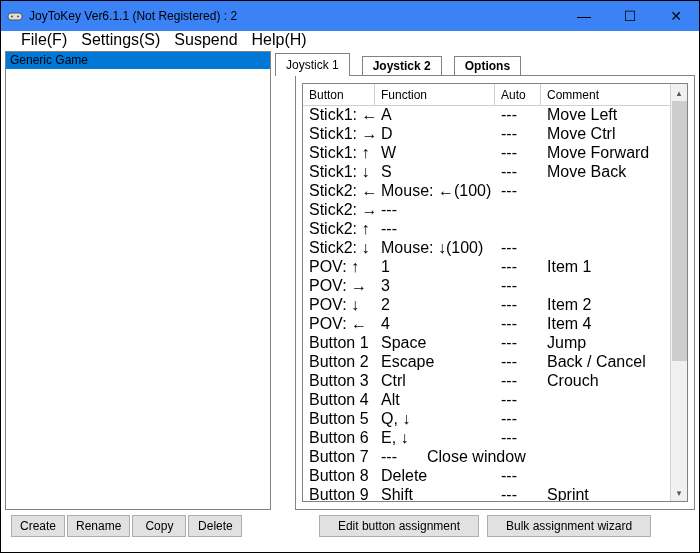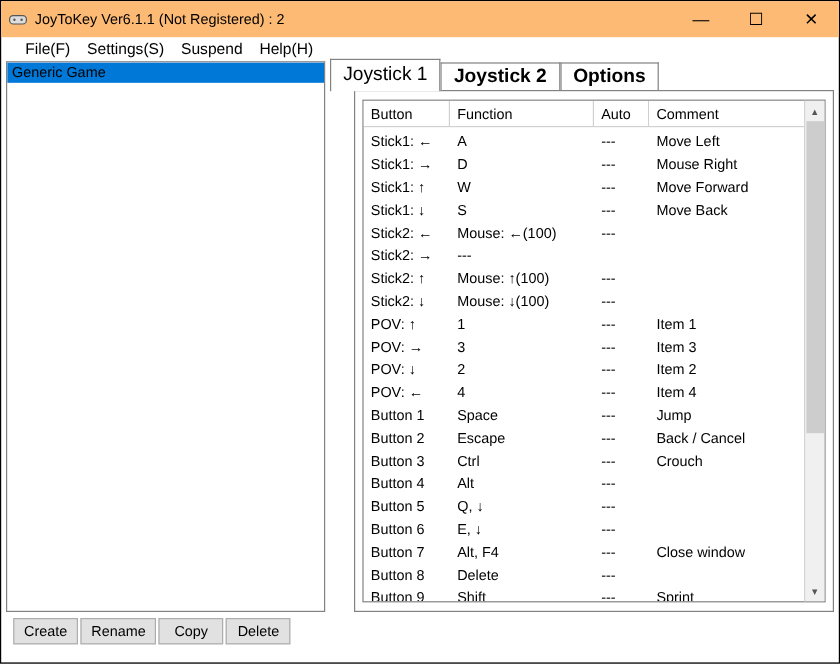--- a/index.html
+++ b/index.html
@@ -1,47 +1,47 @@
 <!DOCTYPE html>
 <html><head>
 <meta charset="utf-8">
 <style>
 * { box-sizing: border-box; margin: 0; padding: 0; }
 html, body { width: 700px; height: 553px; font-family: "Segoe UI", Tahoma, sans-serif; font-size: 12px; overflow: hidden; background: #000; }
 .window { position: relative; width: 700px; height: 553px; background: #fff; border: 1px solid #000; }
-.titlebar { height: 30px; display: flex; align-items: center; justify-content: space-between; padding-left: 6px; background: #fdba74; }
+.titlebar { height: 30px; display: flex; align-items: center; justify-content: space-between; padding-left: 6px; background: #3b82f6; }
 .titlebar-left { display: flex; align-items: center; gap: 6px; }
 .title-icon { width: 16px; height: 16px; display:flex; align-items:center; justify-content:center; }
 .title-text { font-size: 12px; color: #000; }
 .titlebar-btns { display: flex; height: 100%; }
 .tbtn { width: 46px; height: 30px; display:flex; align-items:center; justify-content:center; font-size: 14px; font-family: "Segoe UI Symbol", sans-serif; cursor: default; }
-.menubar { height: 20px; display:flex; align-items:center; gap: 2px; padding: 0 4px 2px 14px; font-size: 13px; color:#000; }
+.menubar { height: 20px; display:flex; align-items:center; gap: 2px; padding: 0 4px 2px 14px; font-size: 16px; color:#000; }
 .menuitem { padding: 1px 6px; cursor: default; }
 .content { display:flex; height: 459px; padding: 0 4px; gap: 4px; }
 .left-pane { width: 266px; display:flex; flex-direction:column; }
 .profile-list { flex:1; border:1px solid #828282; background:#fff; overflow:hidden; }
 .profile-row { height: 17px; line-height:17px; padding: 0 4px; color:#000000; background:#0078d7; font-size:12px; }
 .right-pane { flex:1; display:flex; flex-direction:column; }
 .tabs-row { height: 24px; display:flex; align-items:flex-end; }
-.tab { border:1px solid #828282; border-bottom:none; padding: 3px 10px 3px 10px; font-size:16px; margin-right:0; background:#fff; position:relative; }
+.tab { border:1px solid #828282; border-bottom:none; padding: 3px 10px 3px 10px; font-size:12px; margin-right:12px; background:#fff; position:relative; }
 .tab.active { padding-top:4px; padding-bottom:4px; z-index:2; }
 .tab.inactive { margin-top:2px; padding-top:2px; padding-bottom:2px; }
 .tab + .tab { margin-left: 0; font-weight: bold; }
 .tab-body { border:1px solid #828282; flex:1; padding: 7px 6px 6px 6px; position:relative; background:#fff;margin-left:20px; }
 .tab.active { margin-bottom:-1px; }
 .grid-wrap { border:1px solid #828282; height: 419px; display:flex; background:#fff; }
 .grid-main { flex:1; overflow:hidden; }
 .headers { display:flex; height:22px; border-bottom:1px solid #d0d0d0; }
 .hcell { border-right:1px solid #d0d0d0; padding: 3px 6px; font-size:12px; background:#fff; display:flex; align-items:center; }
 .hcell.button-col { width: 72px; }
 .hcell.func-col { width: 120px; text-align: center; }
 .hcell.auto-col { width: 46px; }
 .hcell.comment-col { flex:1; border-right:none; }
 .rows { height: 395px; overflow:hidden; }
-.row { display:flex; height:19px; align-items:flex-end; font-size:12px; }
+.row { display:flex; height:19px; align-items:flex-start; font-size:16px; }
 .cell { padding: 0 6px; white-space:nowrap; overflow:hidden; }
 .cell.button-col { width: 72px; }
 .cell.func-col { width: 120px; }
 .cell.auto-col { width: 46px; }
 .cell.comment-col { flex:1; }
 .vscroll { width:17px; background:#f0f0f0; border-left:1px solid #d4d4d4; display:flex; flex-direction:column; align-items:center; }
 .sarrow { width:17px; height:17px; display:flex; align-items:center; justify-content:center; font-size:9px; color:#555; }
 .sthumb { width:15px; background:#cdcdcd; margin:0 1px; }
 .bottom-bar { height: 34px; display:flex; align-items:center; padding: 4px 6px 6px 6px; gap:4px; }
 .left-btns { width:266px; display:flex; gap:2px; justify-content:flex-start; padding-left:4px; }
@@ -107,21 +107,21 @@
                 <div class="row">
                   <div class="cell button-col">Stick1: ←</div>
                   <div class="cell func-col">A</div>
                   <div class="cell auto-col">---</div>
                   <div class="cell comment-col">Move Left</div>
                 </div>
                 <div class="row">
                   <div class="cell button-col">Stick1: →</div>
                   <div class="cell func-col">D</div>
                   <div class="cell auto-col">---</div>
-                  <div class="cell comment-col">Mouse Right</div>
+                  <div class="cell comment-col">Move Ctrl</div>
                 </div>
                 <div class="row">
                   <div class="cell button-col">Stick1: ↑</div>
                   <div class="cell func-col">W</div>
                   <div class="cell auto-col">---</div>
                   <div class="cell comment-col">Move Forward</div>
                 </div>
                 <div class="row">
                   <div class="cell button-col">Stick1: ↓</div>
                   <div class="cell func-col">S</div>
@@ -134,41 +134,39 @@
                   <div class="cell auto-col">---</div>
                   <div class="cell comment-col"></div>
                 </div>
                 <div class="row">
                   <div class="cell button-col">Stick2: →</div>
                   <div class="cell auto-col">---</div>
                   <div class="cell comment-col"></div>
                 </div>
                 <div class="row">
                   <div class="cell button-col">Stick2: ↑</div>
-                  <div class="cell func-col">Mouse: ↑(100)</div>
                   <div class="cell auto-col">---</div>
                   <div class="cell comment-col"></div>
                 </div>
                 <div class="row">
                   <div class="cell button-col">Stick2: ↓</div>
                   <div class="cell func-col">Mouse: ↓(100)</div>
                   <div class="cell auto-col">---</div>
                   <div class="cell comment-col"></div>
                 </div>
                 <div class="row">
                   <div class="cell button-col">POV: ↑</div>
                   <div class="cell func-col">1</div>
                   <div class="cell auto-col">---</div>
                   <div class="cell comment-col">Item 1</div>
                 </div>
                 <div class="row">
                   <div class="cell button-col">POV: →</div>
                   <div class="cell func-col">3</div>
                   <div class="cell auto-col">---</div>
-                  <div class="cell comment-col">Item 3</div>
                 </div>
                 <div class="row">
                   <div class="cell button-col">POV: ↓</div>
                   <div class="cell func-col">2</div>
                   <div class="cell auto-col">---</div>
                   <div class="cell comment-col">Item 2</div>
                 </div>
                 <div class="row">
                   <div class="cell button-col">POV: ←</div>
                   <div class="cell func-col">4</div>
@@ -206,21 +204,20 @@
                   <div class="cell comment-col"></div>
                 </div>
                 <div class="row">
                   <div class="cell button-col">Button 6</div>
                   <div class="cell func-col">E, ↓</div>
                   <div class="cell auto-col">---</div>
                   <div class="cell comment-col"></div>
                 </div>
                 <div class="row">
                   <div class="cell button-col">Button 7</div>
-                  <div class="cell func-col">Alt, F4</div>
                   <div class="cell auto-col">---</div>
                   <div class="cell comment-col">Close window</div>
                 </div>
                 <div class="row">
                   <div class="cell button-col">Button 8</div>
                   <div class="cell func-col">Delete</div>
                   <div class="cell auto-col">---</div>
                   <div class="cell comment-col"></div>
                 </div>
                 <div class="row">
@@ -243,15 +240,19 @@
 
   </div>
 
   <div class="bottom-bar">
     <div class="left-btns">
       <button class="win small">Create</button>
       <button class="win small">Rename</button>
       <button class="win small">Copy</button>
       <button class="win small">Delete</button>
     </div>
+    <div class="right-btns">
+      <button class="win wide">Edit button assignment</button>
+      <button class="win wide">Bulk assignment wizard</button>
+    </div>
   </div>
 
 </div>
 
 </body></html>

